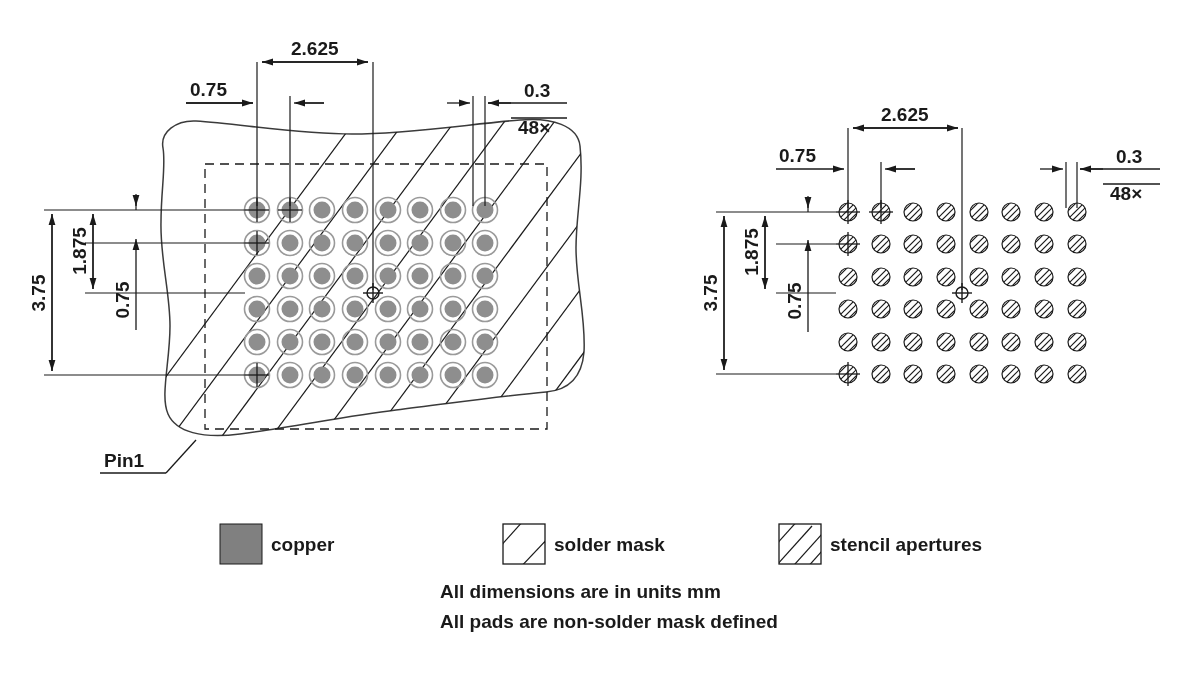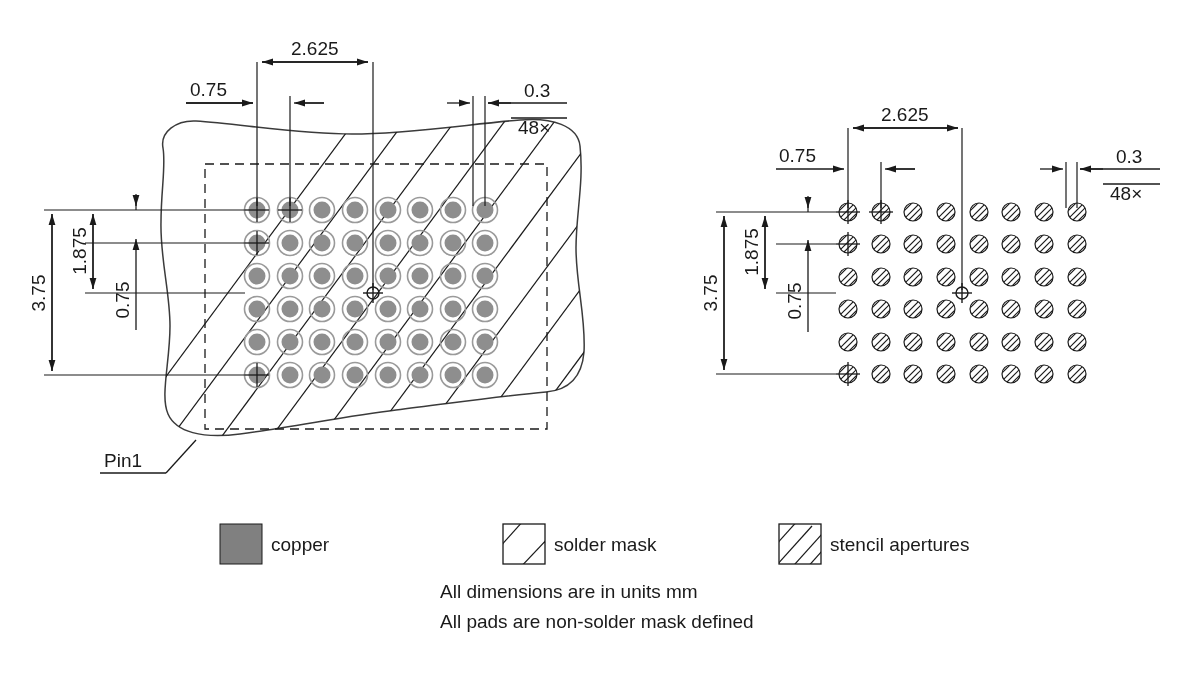--- a/index.html
+++ b/index.html
@@ -11,20 +11,21 @@
     width: 1200px;
     height: 675px;
     font-family: "Liberation Sans", sans-serif;
     color: #000000;
     overflow: hidden;
   }
   #drawing-root {
     position: relative;
     width: 1200px;
     height: 637px;
+    font-weight: bold;
   }
   svg.sheet {
     display: block;
     width: 1200px;
     height: 675px;
   }
   text {
     font-family: "Liberation Sans", sans-serif;
     fill: #1a1a1a;
   }

